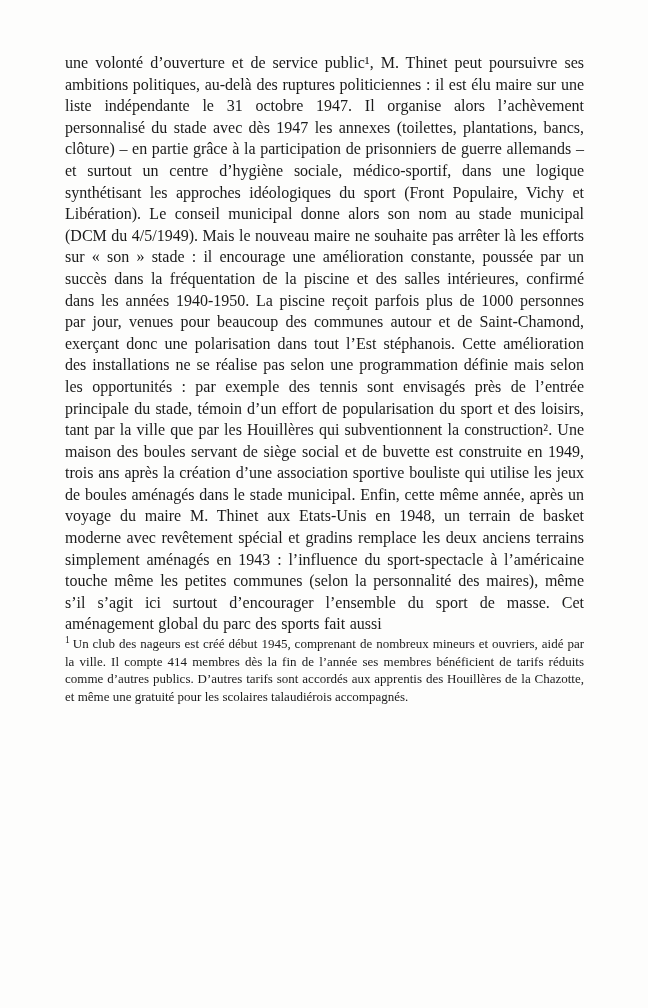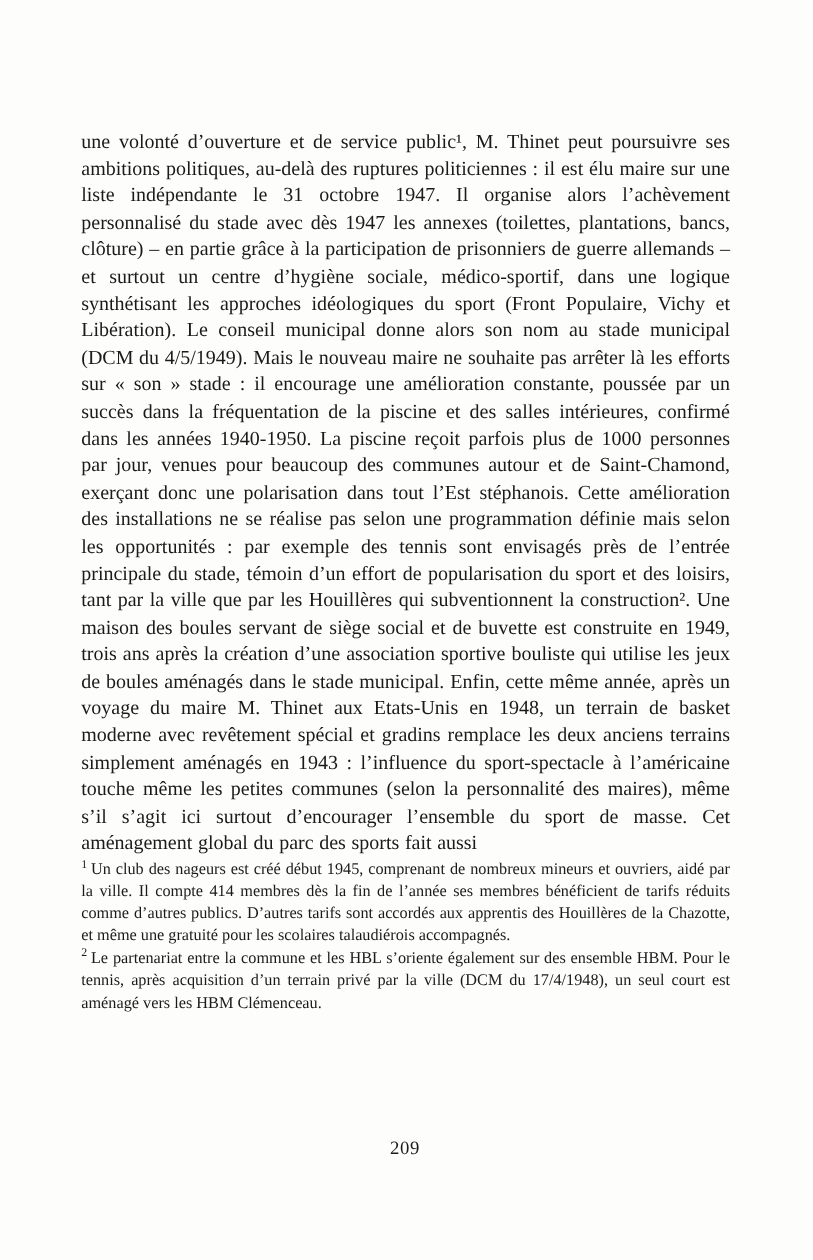--- a/index.html
+++ b/index.html
@@ -11,21 +11,21 @@
   }
 
   body { background: var(--background, #ffffff); }
 
   .paper {
     position: relative;
     width: 648px;
     height: 1008px;
     background: var(--paper, #fdfdfc);
     color: var(--text, #1a1a1a);
-    padding: 103px 64px 0 65px;
+    padding: 52px 64px 0 65px;
     overflow: hidden;
   }
 
   .body-paragraph {
     font-size: 16px;
     line-height: 21.6px;
     text-align: justify;
     text-justify: inter-word;
     word-spacing: 0.5px;
   }
@@ -68,22 +68,16 @@
 <div class="paper">
 
   <main class="page-body">
     <p class="body-paragraph">une volonté d’ouverture et de service public¹, M. Thinet peut poursuivre ses ambitions politiques, au-delà des ruptures politiciennes : il est élu maire sur une liste indépendante le 31 octobre 1947. Il organise alors l’achèvement personnalisé du stade avec dès 1947 les annexes (toilettes, plantations, bancs, clôture) – en partie grâce à la participation de prisonniers de guerre allemands – et surtout un centre d’hygiène sociale, médico-sportif, dans une logique synthétisant les approches idéologiques du sport (Front Populaire, Vichy et Libération). Le conseil municipal donne alors son nom au stade municipal (DCM du 4/5/1949). Mais le nouveau maire ne souhaite pas arrêter là les efforts sur « son » stade : il encourage une amélioration constante, poussée par un succès dans la fréquentation de la piscine et des salles intérieures, confirmé dans les années 1940-1950. La piscine reçoit parfois plus de 1000 personnes par jour, venues pour beaucoup des communes autour et de Saint-Chamond, exerçant donc une polarisation dans tout l’Est stéphanois. Cette amélioration des installations ne se réalise pas selon une programmation définie mais selon les opportunités : par exemple des tennis sont envisagés près de l’entrée principale du stade, témoin d’un effort de popularisation du sport et des loisirs, tant par la ville que par les Houillères qui subventionnent la construction². Une maison des boules servant de siège social et de buvette est construite en 1949, trois ans après la création d’une association sportive bouliste qui utilise les jeux de boules aménagés dans le stade municipal. Enfin, cette même année, après un voyage du maire M. Thinet aux Etats-Unis en 1948, un terrain de basket moderne avec revêtement spécial et gradins remplace les deux anciens terrains simplement aménagés en 1943 : l’influence du sport-spectacle à l’américaine touche même les petites communes (selon la personnalité des maires), même s’il s’agit ici surtout d’encourager l’ensemble du sport de masse. Cet aménagement global du parc des sports fait aussi</p>
   </main>
 
   <section class="footnotes">
     <p class="footnote">
       <sup class="fn-marker">1</sup><span class="fn-text">Un club des nageurs est créé début 1945, comprenant de nombreux mineurs et ouvriers, aidé par la ville. Il compte 414 membres dès la fin de l’année ses membres bénéficient de tarifs réduits comme d’autres publics. D’autres tarifs sont accordés aux apprentis des Houillères de la Chazotte, et même une gratuité pour les scolaires talaudiérois accompagnés.</span>
     </p>
-    <p class="footnote">
-      <sup class="fn-marker">2</sup><span class="fn-text">Le partenariat entre la commune et les HBL s’oriente également sur des ensemble HBM. Pour le tennis, après acquisition d’un terrain privé par la ville (DCM du 17/4/1948), un seul court est aménagé vers les HBM Clémenceau.</span>
-    </p>
   </section>
 
-  <footer class="page-footer">
-    <span class="page-number">209</span>
-  </footer>
 
 </div>
 
 </body></html>

